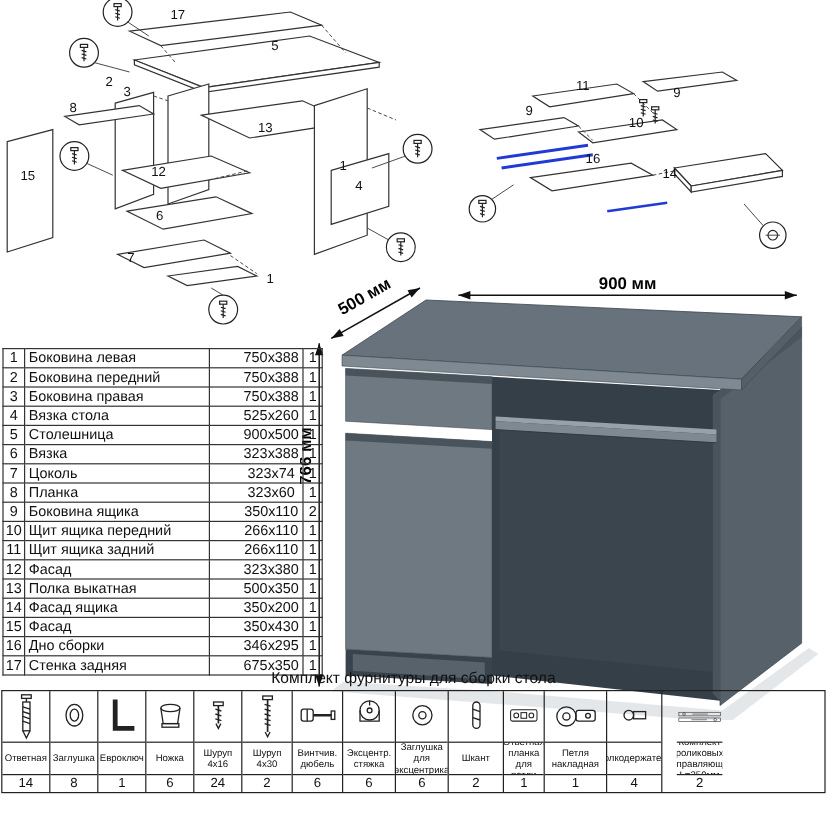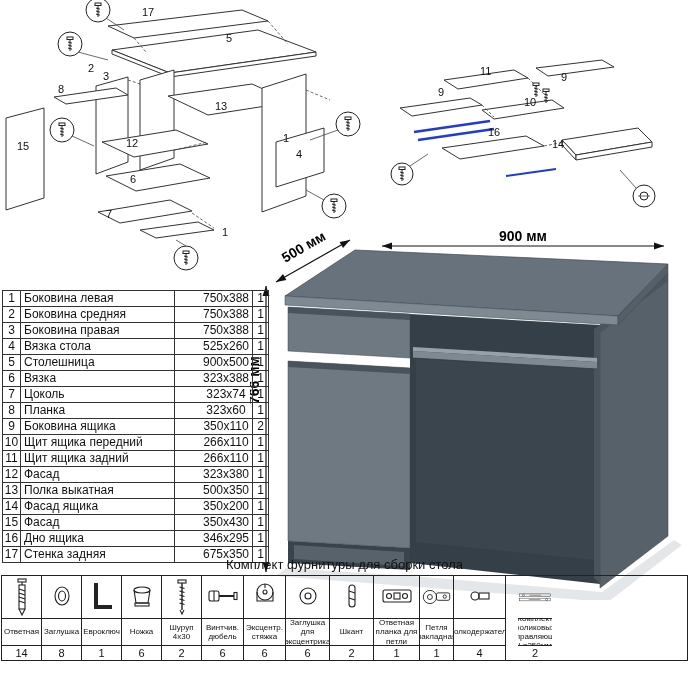--- a/index.html
+++ b/index.html
@@ -279,21 +279,21 @@
       </colgroup>
     <tbody>
       <tr>
           <td class="c-num">1</td>
           <td class="c-name">Боковина левая</td>
           <td class="c-size">750x388</td>
           <td class="c-qty">1</td>
         </tr>
       <tr>
           <td class="c-num">2</td>
-          <td class="c-name">Боковина средняя</td>
+          <td class="c-name">Боковина передний</td>
           <td class="c-size">750x388</td>
           <td class="c-qty">1</td>
         </tr>
       <tr>
           <td class="c-num">3</td>
           <td class="c-name">Боковина правая</td>
           <td class="c-size">750x388</td>
           <td class="c-qty">1</td>
         </tr>
       <tr>
@@ -363,21 +363,21 @@
           <td class="c-qty">1</td>
         </tr>
       <tr>
           <td class="c-num">15</td>
           <td class="c-name">Фасад</td>
           <td class="c-size">350x430</td>
           <td class="c-qty">1</td>
         </tr>
       <tr>
           <td class="c-num">16</td>
-          <td class="c-name">Дно ящика</td>
+          <td class="c-name">Дно сборки</td>
           <td class="c-size">346x295</td>
           <td class="c-qty">1</td>
         </tr>
       <tr>
           <td class="c-num">17</td>
           <td class="c-name">Стенка задняя</td>
           <td class="c-size">675x350</td>
           <td class="c-qty">1</td>
         </tr>
     </tbody>
@@ -431,20 +431,34 @@
               <ellipse cx="15" cy="13" rx="8" ry="3"></ellipse>
               <path d="M7,13 L9,26 L21,26 L23,13"></path>
               <rect x="8" y="26" width="14" height="3"></rect>
             </svg>
         </div>
         <div class="hw-lb">Ножка</div>
         <div class="hw-qt">6</div>
       </div>
 
 
+      <div class="hw-col">
+        <div class="hw-ic">
+          <svg width="18" height="40" viewBox="0 0 18 40">
+              <rect x="5" y="8" width="8" height="3"></rect>
+              <line x1="9" y1="11" x2="9" y2="26" stroke-width="1.4"></line>
+              <line x1="6.5" y1="14" x2="11.5" y2="15.5"></line>
+              <line x1="6.5" y1="18" x2="11.5" y2="19.5"></line>
+              <line x1="6.5" y1="22" x2="11.5" y2="23.5"></line>
+              <polyline points="7,26 9,30 11,26"></polyline>
+            </svg>
+        </div>
+        <div class="hw-lb">Шуруп 4x16</div>
+        <div class="hw-qt">24</div>
+      </div>
 
       <div class="hw-col">
         <div class="hw-ic">
           <svg width="18" height="40" viewBox="0 0 18 40">
               <rect x="5" y="3" width="8" height="3"></rect>
               <line x1="9" y1="6" x2="9" y2="33" stroke-width="1.4"></line>
               <line x1="6.5" y1="10" x2="11.5" y2="11.5"></line>
               <line x1="6.5" y1="14" x2="11.5" y2="15.5"></line>
               <line x1="6.5" y1="18" x2="11.5" y2="19.5"></line>
               <line x1="6.5" y1="22" x2="11.5" y2="23.5"></line>

